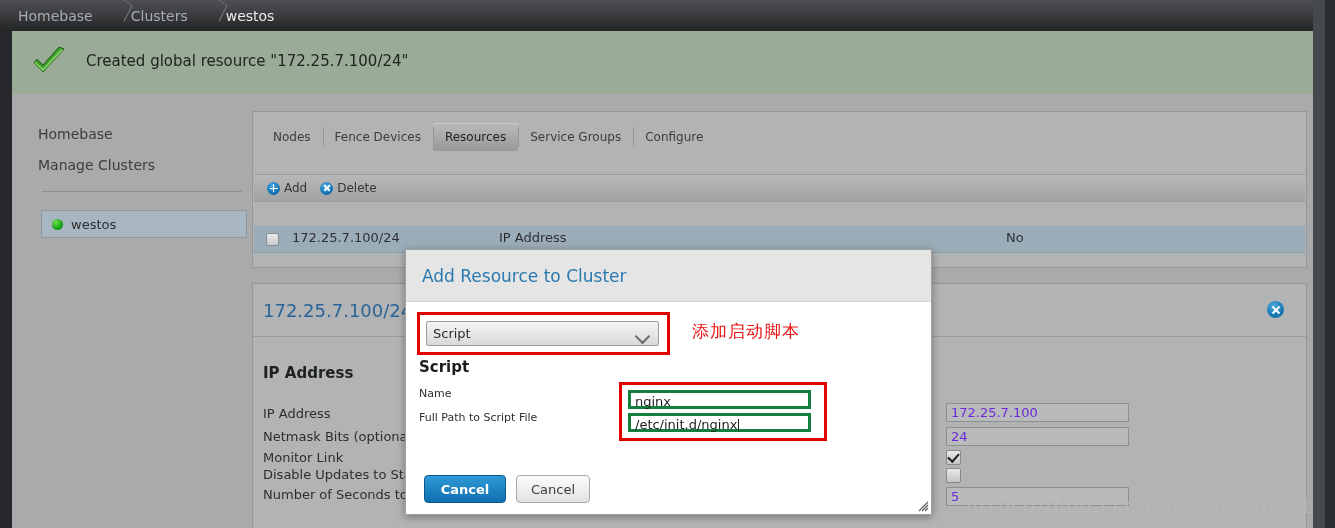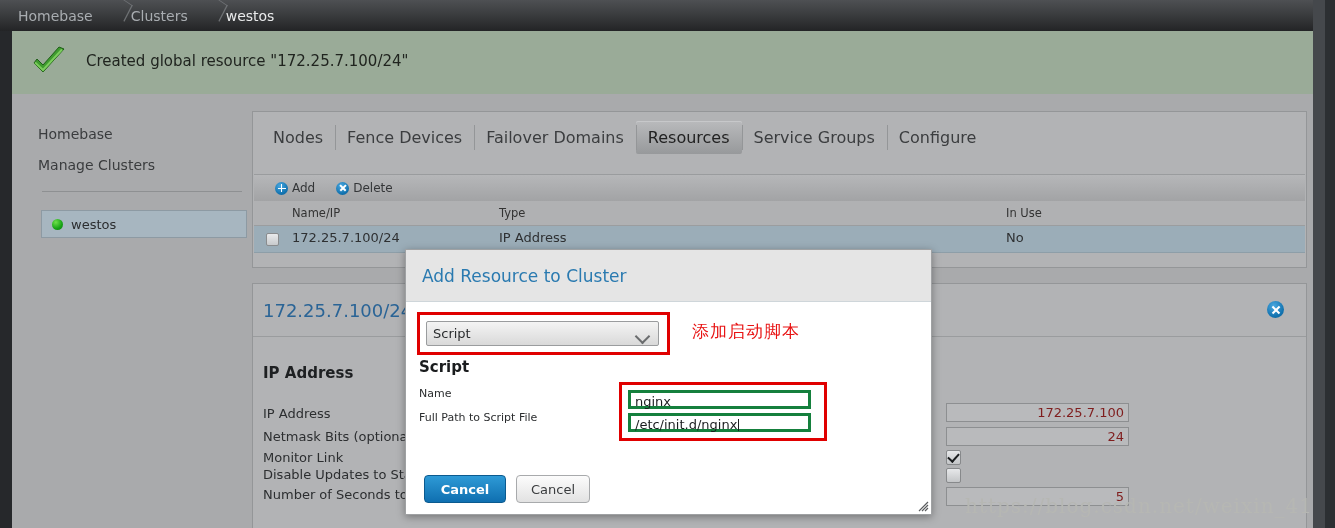--- a/index.html
+++ b/index.html
@@ -42,29 +42,29 @@
   #side-cluster{position:absolute;left:29px;top:116px;width:204px;height:26px;
     background:#a7b6c0;border:1px solid #8d9aa3;display:flex;align-items:center;}
   #side-cluster .dot{width:11px;height:11px;border-radius:50%;
     background:radial-gradient(circle at 35% 30%,#6ee04a,#16a316 60%,#0d7a0d);margin-left:10px;}
   #side-cluster .lbl{margin-left:8px;font-size:13px;color:#2b2d2f;}
 
   
   #main-card{position:absolute;left:252px;top:111px;width:1053px;height:155px;
     background:#b2b3b5;border:1px solid #949698;}
   #tabs{position:absolute;left:0;top:0;height:50px;display:flex;align-items:center;padding-left:8px;}
-  .tab{position:relative;padding:7px 12px;font-size:16px;color:#3b3d3f;white-space:nowrap;}
+  .tab{position:relative;padding:7px 12px;font-size:12px;color:#3b3d3f;white-space:nowrap;}
   .tab + .tab:before{content:"";position:absolute;left:0;top:4px;bottom:4px;width:1px;background:#949698;}
   .tab.active{background:linear-gradient(to bottom,#b9babc,#97999b);color:#222;
     border-radius:2px;box-shadow:inset 0 1px 0 #c7c8ca;}
   #toolbar{position:absolute;left:1px;top:62px;width:1051px;height:26px;
     background:linear-gradient(to bottom,#b6b7b9,#a2a3a5);
     border-top:1px solid #9a9c9e;border-bottom:1px solid #9a9c9e;
     display:flex;align-items:center;}
-  .tb-btn{display:flex;align-items:center;margin-left:21px;font-size:12px;color:#343638;}
+  .tb-btn{display:flex;align-items:center;margin-left:13px;font-size:12px;color:#343638;}
   .tb-ico{width:13px;height:13px;border-radius:50%;
     background:radial-gradient(circle at 40% 30%,#4aa8e0,#1273b0 65%,#0d5d91);
     margin-right:4px;position:relative;}
   .tb-ico:before,.tb-ico:after{content:"";position:absolute;background:#fff;}
   .ico-plus:before{left:2.5px;top:6px;width:8px;height:1.6px;}
   .ico-plus:after{left:5.7px;top:2.8px;width:1.6px;height:7.4px;}
   .ico-x:before{left:2.6px;top:5.8px;width:8px;height:1.6px;transform:rotate(45deg);}
   .ico-x:after{left:2.6px;top:5.8px;width:8px;height:1.6px;transform:rotate(-45deg);}
   #thead{position:absolute;left:1px;top:89px;width:1051px;height:24px;background:#b0b1b3;
     border-bottom:1px solid #9b9d9f;}
@@ -84,22 +84,22 @@
   #detail-title{position:absolute;left:10px;top:16px;font-size:18px;color:#2a6496;}
   #detail-close{position:absolute;right:22px;top:17px;width:17px;height:17px;border-radius:50%;
     background:radial-gradient(circle at 40% 30%,#4aa8e0,#1273b0 65%,#0d5d91);}
   #detail-close:before,#detail-close:after{content:"";position:absolute;left:3.6px;top:7.7px;
     width:10px;height:1.8px;background:#fff;}
   #detail-close:before{transform:rotate(45deg);}
   #detail-close:after{transform:rotate(-45deg);}
   #detail-section{position:absolute;left:10px;top:80px;font-size:15px;font-weight:bold;color:#1e2022;}
   .dlabel{position:absolute;left:10px;font-size:13px;color:#2c2e30;}
   .dfield{position:absolute;left:693px;width:183px;height:19px;
-    background:#b9babc;border:1px solid #8d8f91;font-size:13px;color:#7f1d1d;
-    padding:1px 4px;box-sizing:border-box;text-align:right;}
+    background:#b9babc;border:1px solid #8d8f91;font-size:13px;color:#6d28d9;
+    padding:1px 4px;box-sizing:border-box;}
   .dcheck{position:absolute;left:693px;width:13px;height:13px;border-radius:2px;
     background:linear-gradient(to bottom,#e7e8ea,#c3c5c7);border:1px solid #87898b;}
   .dcheck.on:after{content:"";position:absolute;left:3px;top:0px;width:5px;height:9px;
     border:solid #1c1e20;border-width:0 2.4px 2.4px 0;transform:rotate(42deg);}
   #watermark{position:absolute;left:965px;top:494px;font-size:20px;color:#b6b7b3;
     font-family:"DejaVu Serif","Liberation Serif",serif;white-space:nowrap;letter-spacing:1px;}
 
   
   #modal{position:absolute;left:405px;top:249px;width:525px;height:264px;background:#fff;
     border:1px solid #9fa1a3;box-shadow:0 2px 8px rgba(0,0,0,.35);}
@@ -160,42 +160,36 @@
   <div id="side-cluster">
     <span class="dot"></span>
     <span class="lbl">westos</span>
   </div>
 </div>
 
 <div id="main-card">
   <div id="tabs">
     <div class="tab">Nodes</div>
     <div class="tab">Fence Devices</div>
-    <div class="tab">Failover Domains</div>
     <div class="tab active">Resources</div>
     <div class="tab">Service Groups</div>
     <div class="tab">Configure</div>
   </div>
 
   <div id="toolbar">
     <div class="tb-btn">
       <span class="tb-ico ico-plus"></span>
       <span>Add</span>
     </div>
     <div class="tb-btn" style="">
       <span class="tb-ico ico-x"></span>
       <span>Delete</span>
     </div>
   </div>
 
-  <div id="thead">
-    <div class="cell th c-name">Name/IP</div>
-    <div class="cell th c-type">Type</div>
-    <div class="cell th c-use">In Use</div>
-  </div>
 
   <div id="trow">
     <div id="row-check"></div>
     <div class="cell row-txt c-name">172.25.7.100/24</div>
     <div class="cell row-txt c-type">IP Address</div>
     <div class="cell row-txt c-use">No</div>
   </div>
 </div>
 
 <div id="detail-card">

